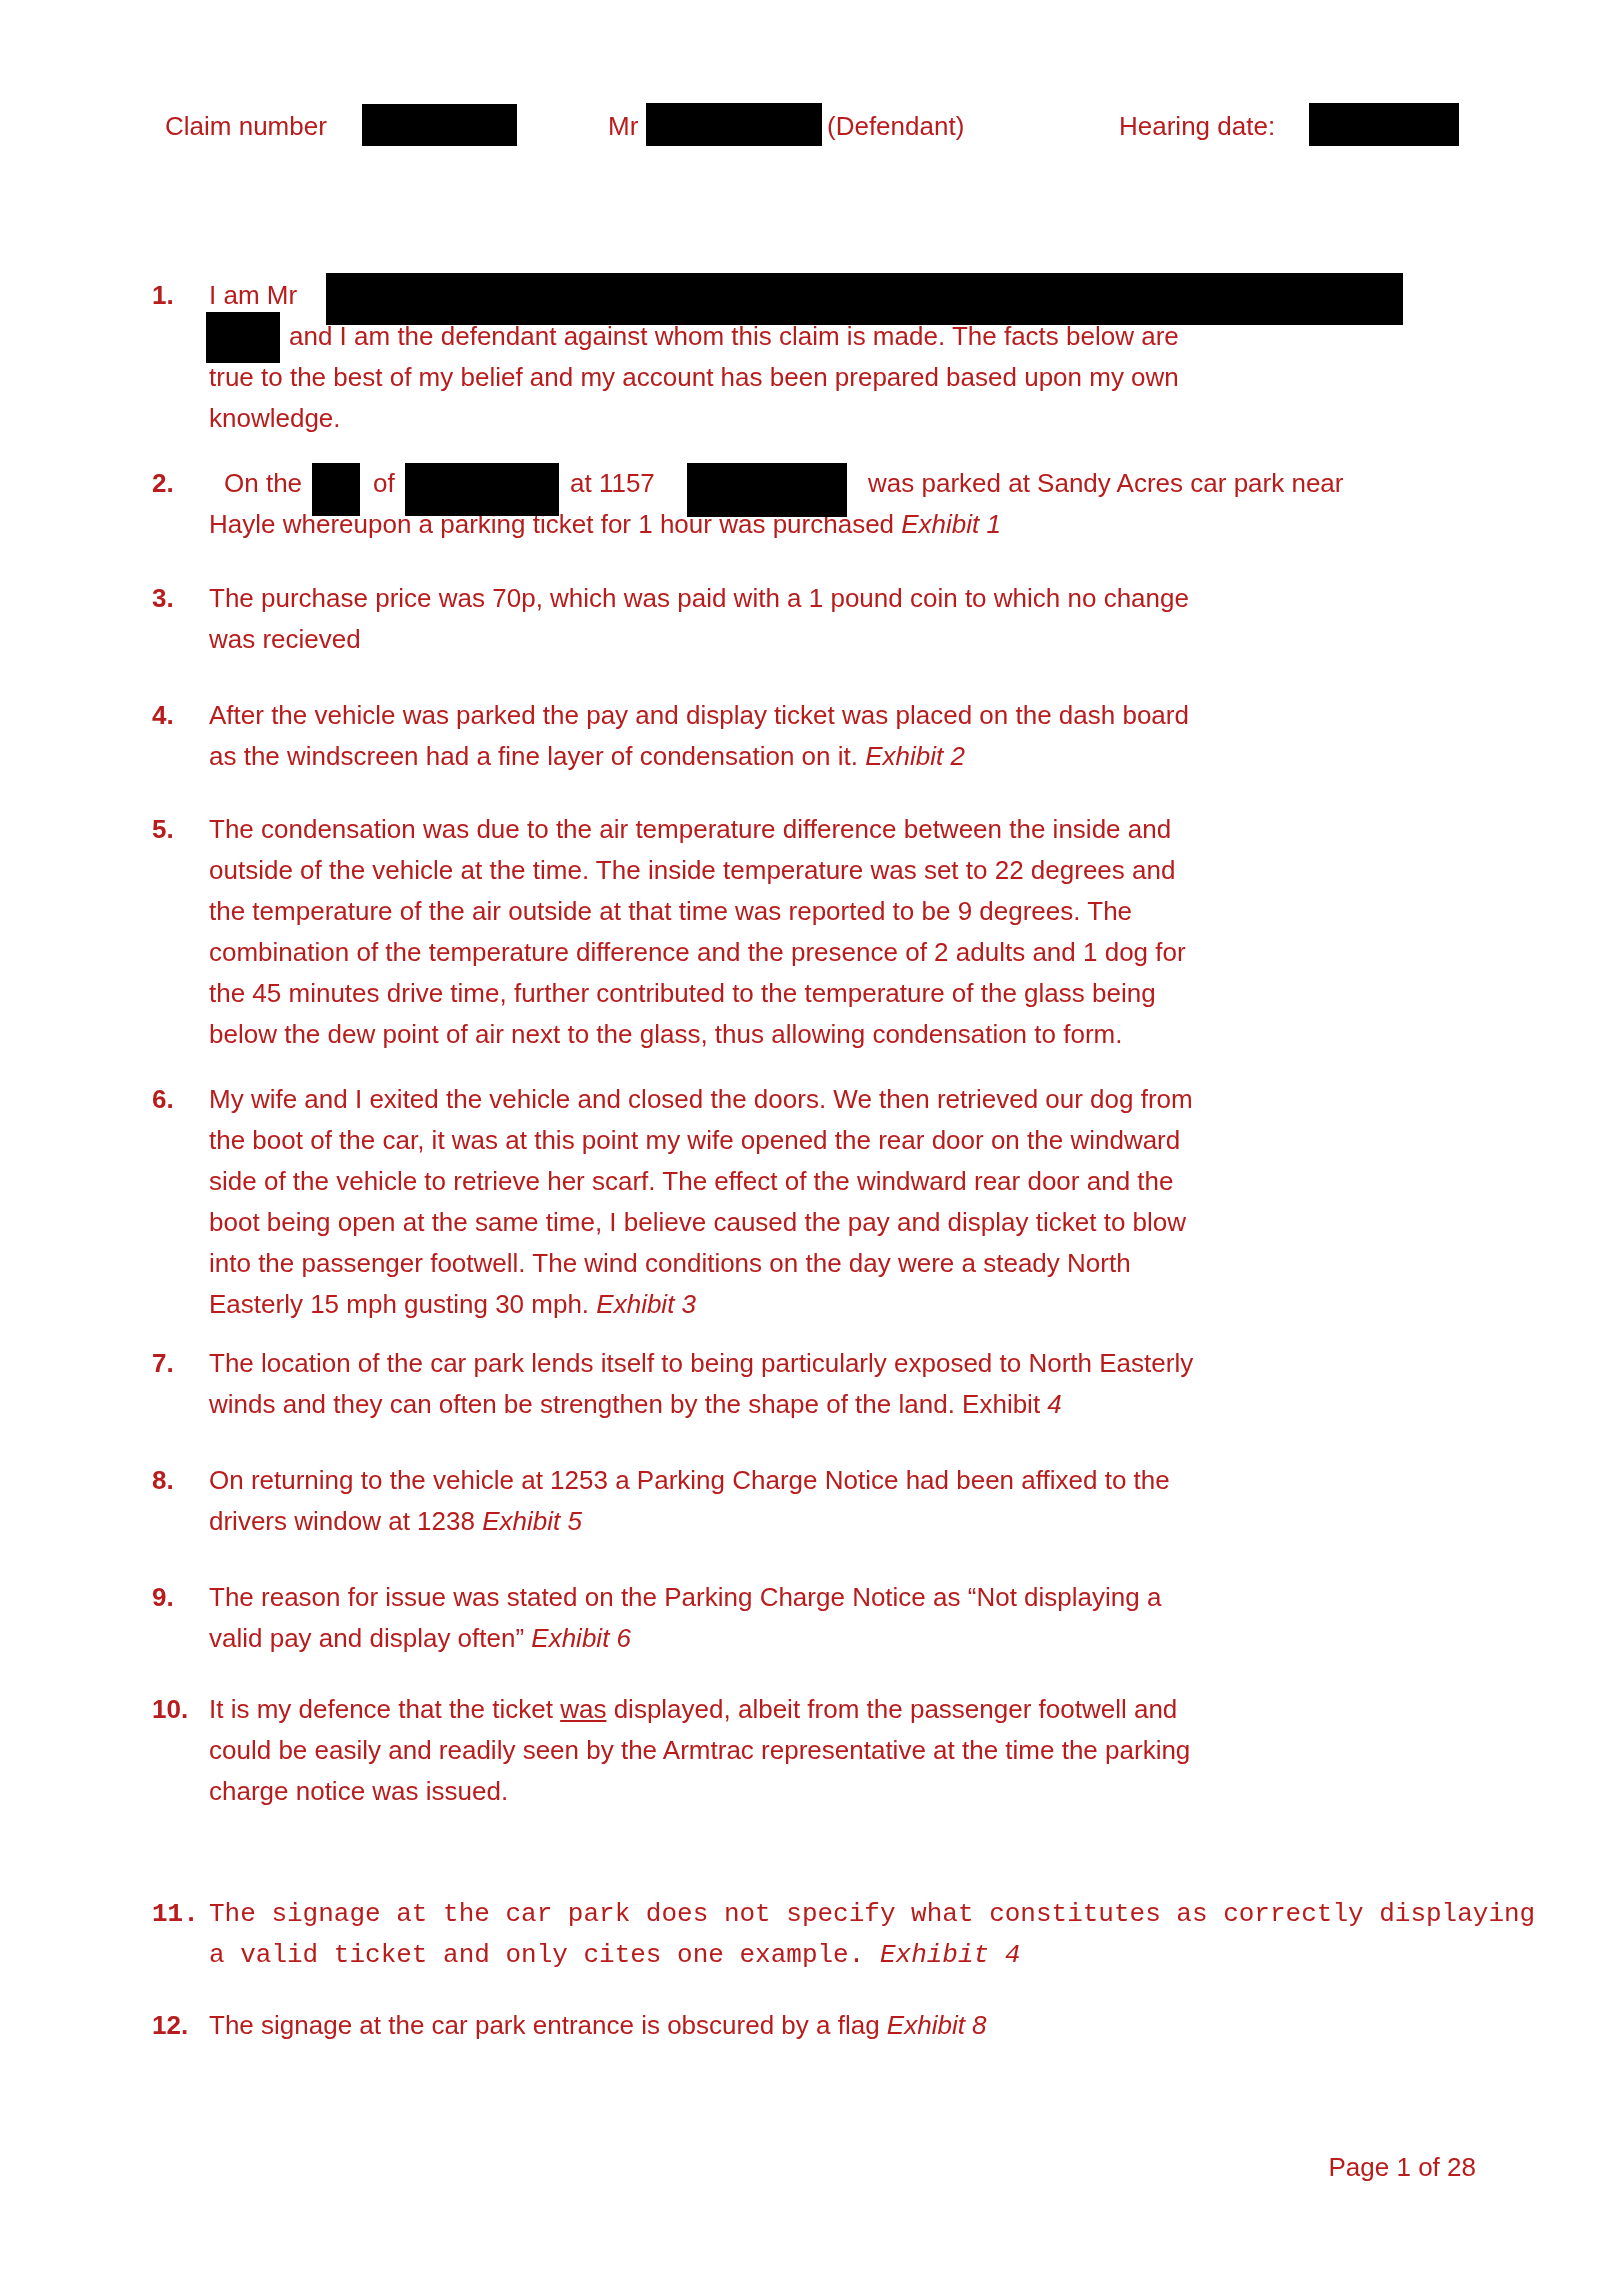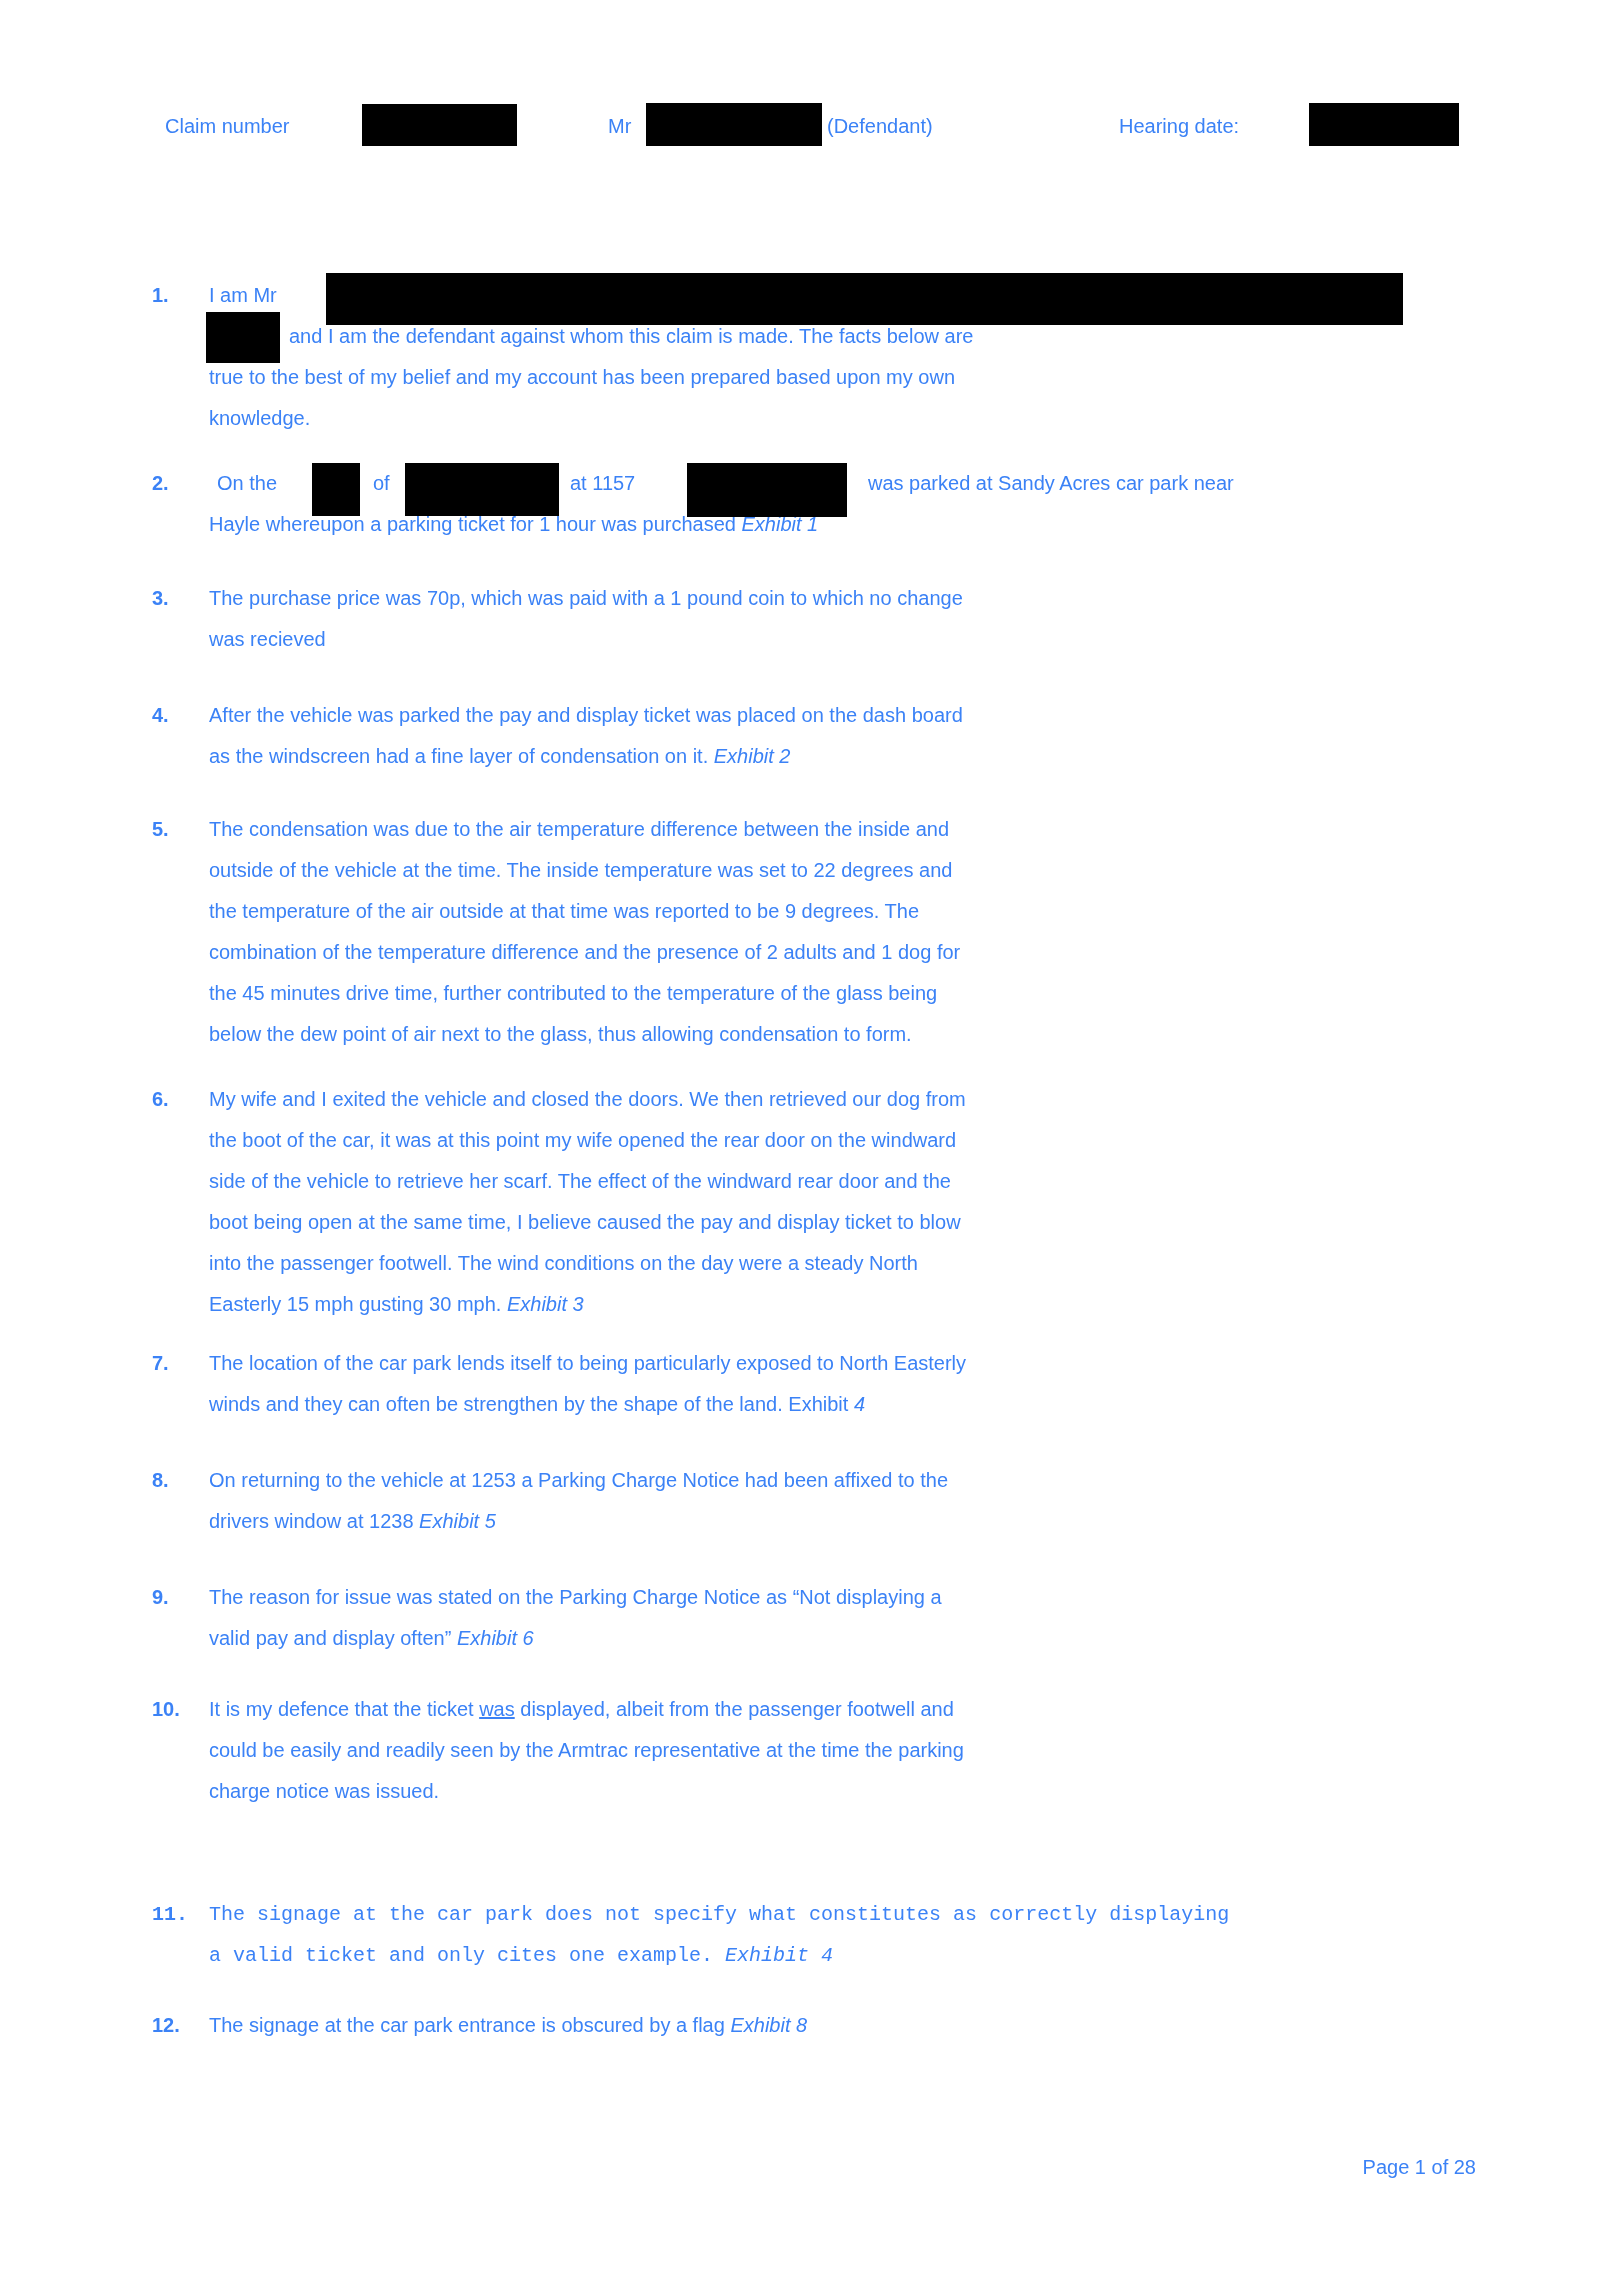--- a/index.html
+++ b/index.html
@@ -2,22 +2,22 @@
 <html style="font-size:12px"><head>
 <meta charset="utf-8">
 <style>
   html,body{margin:0;padding:0;background:#e8e8e8;}
   .page{
     position:relative;
     width:1623px;
     height:2295px;
     background:#ffffff;
     font-family:"Liberation Sans", sans-serif;
-    font-size:20px;
-    color:#3b82f6;
+    font-size:26px;
+    color:#b91c1c;
     overflow:hidden;
   }
   
   .hdr{position:absolute;top:106px;left:0;width:1623px;height:41px;line-height:41px;}
   .hdr span{position:absolute;top:0;white-space:nowrap;}
   .hdr-claim{left:165px;}
   .hdr-mr{left:608px;}
   .hdr-def{left:827px;}
   .hdr-hearing{left:1119px;}
   
@@ -54,21 +54,21 @@
             <span style="position: absolute; left: 80px;">and I am the defendant against whom this claim is made. The facts below are</span>
           </div>
           <div class="pline"><span>true to the best of my belief and my account has been prepared based upon my own</span></div>
           <div class="pline"><span>knowledge.</span></div>
         </div>
       </div>
       <div class="para" style="top: 463px;">
         <span class="num">2.</span>
         <div class="pbody">
           <div class="pline">
-            <span style="position: absolute; left: 8px; text-align: center;">On the</span>
+            <span style="position: absolute; left: 15px; text-align: center;">On the</span>
             <span style="position: absolute; left: 164px;">of</span>
             <span style="position: absolute; left: 361px;">at 1157</span>
             <span style="position: absolute; left: 659px;">was parked at Sandy Acres car park near</span>
           </div>
           <div class="pline"><span>Hayle whereupon a parking ticket for 1 hour was purchased </span><span class="it">Exhibit 1</span></div>
         </div>
       </div>
       <div class="para" style="top: 578px;">
         <span class="num">3.</span>
         <div class="pbody">

